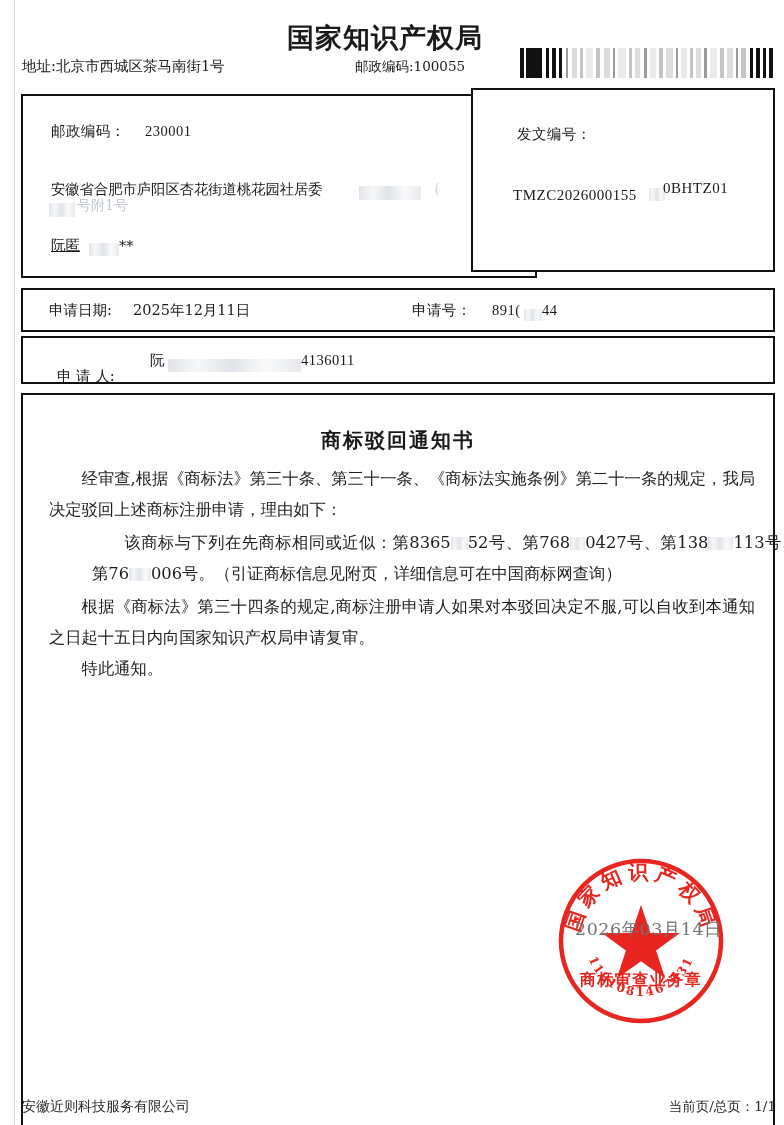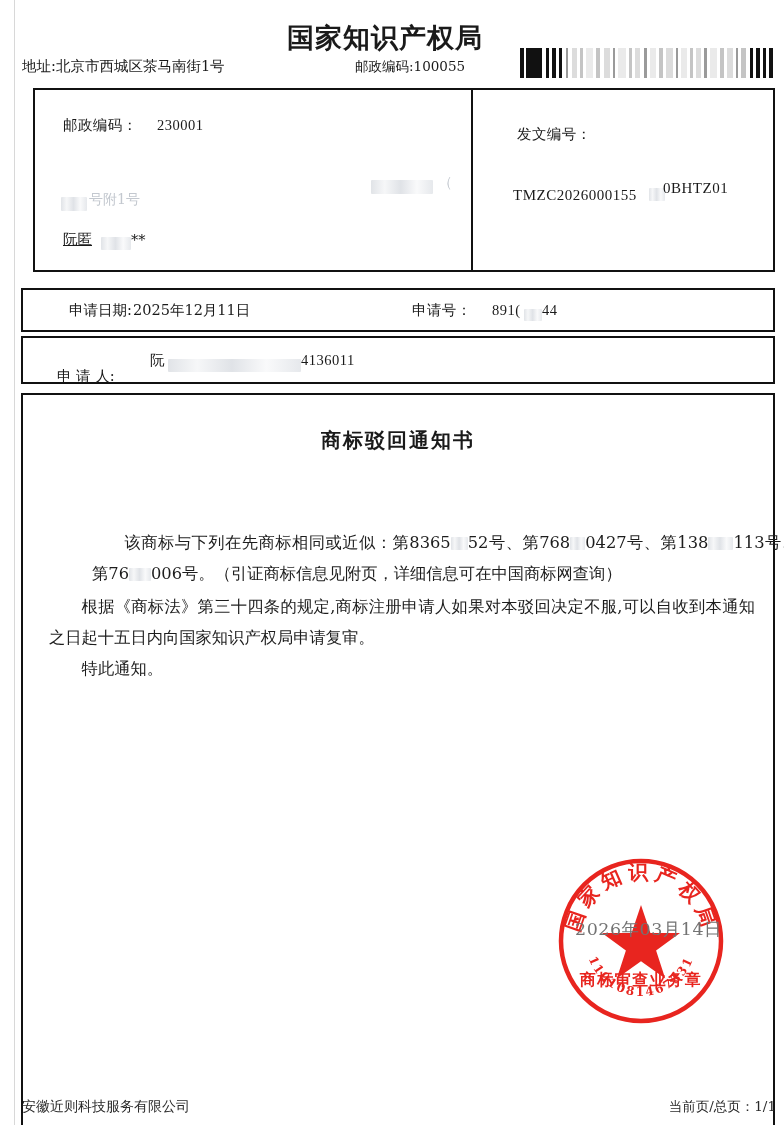--- a/index.html
+++ b/index.html
@@ -77,21 +77,21 @@
   .barcode i.f3 { background: #dcdcdc; }
   .barcode i.f4 { background: #eaeaea; }
 
   
   .box {
     position: absolute;
     border: 2px solid #111;
     box-sizing: border-box;
     background: #fff;
   }
-  #box-addr  { left: 6px;   top: 88px;  width: 516px; height: 184px; margin-left: 12px; }
+  #box-addr  { left: 6px;   top: 94px;  width: 516px; height: 184px; }
   #box-docno { left: 456px; top: 88px;  width: 304px; height: 184px; }
   #box-appdate { left: 6px; top: 288px; width: 754px; height: 44px; }
   #box-applicant { left: 6px; top: 336px; width: 754px; height: 48px; }
   #box-body  { left: 6px;   top: 393px; width: 754px; height: 838px; }
 
   .fld {
     position: absolute;
     font-size: 14.5px;
     white-space: nowrap;
     font-family: "DejaVu Serif", "Liberation Serif", serif;
@@ -221,57 +221,59 @@
     <i style="left:230px;width:3px"></i>
     <i style="left:236px;width:4px"></i>
     <i style="left:243px;width:3px"></i>
     <i style="left:249px;width:4px"></i>
   </div>
 
   <div class="box" id="box-addr">
     <span class="fld fld-label" style="left:28px; top:26px;">邮政编码：</span>
     <span class="fld mono-num" style="left:122px; top:27px;">230001</span>
 
+    <span class="fld" style="left:28px; top:84px; font-size:14.3px;">安徽省合肥市庐阳区杏花街道桃花园社居委</span>
     <span class="redact" style="position:absolute; left:336px; top:90px; width:62px; height:14px;"></span>
     <span class="fld ghost" style="left:403px; top:83px;">（</span>
     <span class="redact" style="position:absolute; left:26px; top:107px; width:26px; height:14px;"></span>
     <span class="fld ghost" style="left:54px; top:101px; font-size:14px;">号附1号</span>
 
     <span class="fld" style="left:28px; top:140px;text-decoration:underline;">阮匿</span>
     <span class="redact" style="position:absolute; left:66px; top:147px; width:30px; height:13px;"></span>
     <span class="fld" style="left:96px; top:142px;">**</span>
   </div>
 
   <div class="box" id="box-docno">
     <span class="fld fld-label" style="left:44px; top:35px;">发文编号：</span>
     <span class="fld mono-num" style="left:40px; top:97px; font-size:15px;">TMZC2026000155</span>
     <span class="redact" style="position:absolute; left:176px; top:98px; width:16px; height:13px;"></span>
     <span class="fld mono-num" style="left:190px; top:90px; font-size:15px;">0BHTZ01</span>
   </div>
 
   <div class="box" id="box-appdate">
-    <span class="fld" style="left:46px; top:11px;">申请日期:</span>
+    <span class="fld" style="left:26px; top:11px;">申请日期:</span>
     <span class="fld" style="left:110px; top:11px;">2025年12月11日</span>
     <span class="fld fld-label" style="left:389px; top:11px;">申请号：</span>
     <span class="fld mono-num" style="left:469px; top:12px;text-align:center;">891(</span>
     <span class="redact" style="position:absolute; left:501px; top:19px; width:18px; height:12px;"></span>
     <span class="fld mono-num" style="left:519px; top:12px;">44</span>
   </div>
 
   <div class="box" id="box-applicant">
     <span class="fld" style="left:34px; top:1px;margin-top:28px;">申 请 人:</span>
     <span class="fld" style="left:127px; top:13px;">阮</span>
     <span class="redact" style="position:absolute; left:145px; top:21px; width:133px; height:13px;"></span>
     <span class="fld mono-num" style="left:278px; top:14px;">4136011</span>
   </div>
 
   <div class="box" id="box-body">
 
     <div class="body-title">商标驳回通知书</div>
 
+    <div class="para" style="top:68px;">经审查,根据《商标法》第三十条、第三十一条、《商标法实施条例》第二十一条的规定，我局决定驳回上述商标注册申请，理由如下：</div>
 
     <div class="para" style="top:132px; text-indent:2em;margin-left:43px;">
       <span>该商标与下列在先商标相同或近似：第8365</span><span class="redact" style="width:17px;height:13px;"></span><span>52号、第768</span><span class="redact" style="width:15px;height:13px;"></span><span>0427号、第138</span><span class="redact" style="width:25px;height:13px;"></span><span>113号、第76</span><span class="redact" style="width:22px;height:13px;"></span><span>006号。（引证商标信息见附页，详细信息可在中国商标网查询）</span>
     </div>
 
     <div class="para" style="top:196px;">根据《商标法》第三十四条的规定,商标注册申请人如果对本驳回决定不服,可以自收到本通知之日起十五日内向国家知识产权局申请复审。</div>
 
     <div class="para" style="top:258px;">特此通知。</div>
 
   </div>

